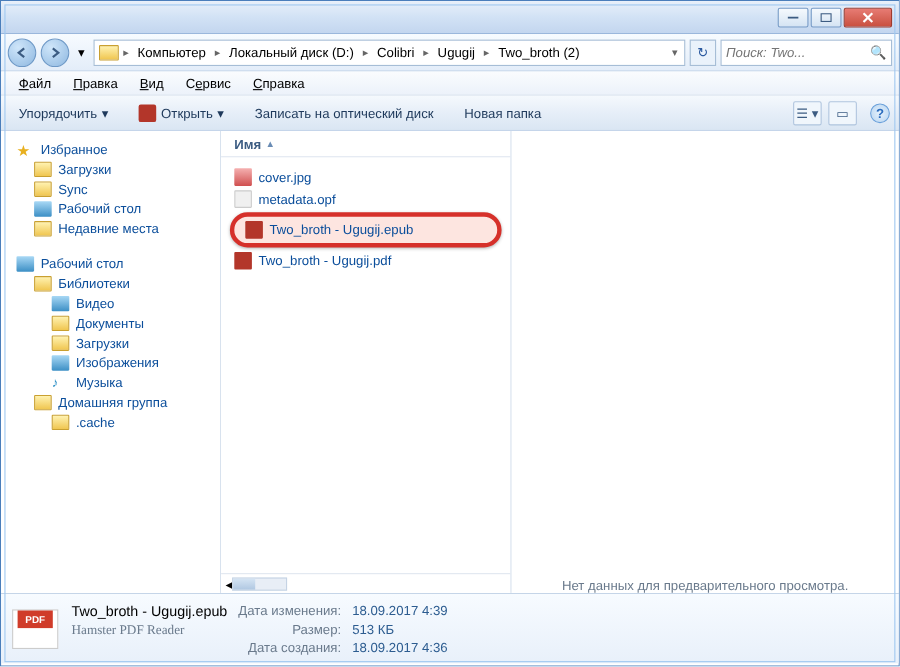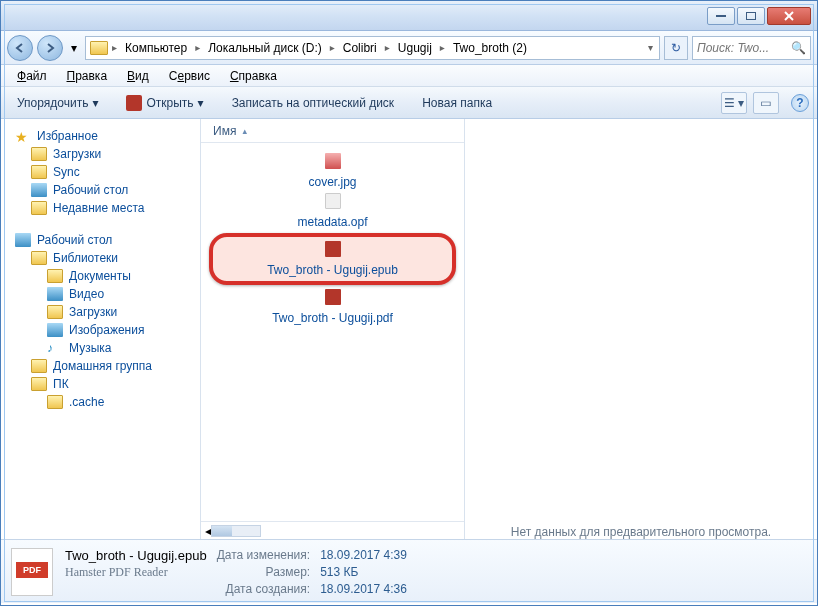--- a/index.html
+++ b/index.html
@@ -12,21 +12,21 @@
 .win-btn svg { display: block; }
 .navbar { height: 34px; background: linear-gradient(to bottom, #f7fbff, #e3edf9); border-bottom: 1px solid #b8cde6; display: flex; align-items: center; padding: 0 6px; gap: 4px; }
 .nav-arrow { width: 26px; height: 26px; border-radius: 50%; background: radial-gradient(circle at 35% 30%, #cfe6fa, #8fb8e0); border: 1px solid #6d98c6; display: flex; align-items: center; justify-content: center; cursor: pointer; }
 .nav-arrow svg { stroke: #3c5c82; }
 .nav-dd { width: 14px; height: 26px; display: flex; align-items: center; justify-content: center; cursor: pointer; }
 .address-bar { flex: 1; height: 24px; background: #fff; border: 1px solid #a6bdd6; display: flex; align-items: center; padding: 0 4px; gap: 2px; }
 .crumb { color: #000; padding: 2px 4px; cursor: pointer; white-space: nowrap; }
 .chev { color: #666; font-size: 10px; padding: 0 2px; }
 .folder-ico { width: 18px; height: 14px; background: linear-gradient(#fff2b0, #f0c650); border: 1px solid #c9a030; border-radius: 1px; flex-shrink: 0; }
 .refresh-btn { width: 24px; height: 24px; border: 1px solid #a6bdd6; background: #eaf2fb; display: flex; align-items: center; justify-content: center; cursor: pointer; color: #2c5aa0; }
-.search-box { width: 119px; height: 24px; background: #fff; border: 1px solid #a6bdd6; display: flex; align-items: center; padding: 0 4px; }
+.search-box { width: 156px; height: 24px; background: #fff; border: 1px solid #a6bdd6; display: flex; align-items: center; padding: 0 4px; }
 .search-box input { border: none; outline: none; width: 100%; color: #888; font-style: italic; }
 .search-ico { color: #4a7ebb; }
 .menubar { height: 22px; background: linear-gradient(to bottom, #fafcfe, #ecf2fa); border-bottom: 1px solid #d0dcea; display: flex; align-items: center; padding: 0 8px; gap: 4px; }
 .menu-item { padding: 2px 8px; cursor: pointer; }
 .menu-item u { text-decoration: underline; }
 .toolbar { height: 32px; background: linear-gradient(to bottom, #f5f9fd 0%, #e6eef8 50%, #dae6f3 100%); border-bottom: 1px solid #b8cde6; display: flex; align-items: center; padding: 0 8px; gap: 12px; }
 .tool-btn { padding: 3px 8px; cursor: pointer; display: flex; align-items: center; gap: 4px; color: #1e395b; border-radius: 2px; }
 .tool-ico { width: 16px; height: 16px; background: #b3362a; border-radius: 2px; flex-shrink: 0; }
 .spacer { flex: 1; }
 .view-btns { display: flex; gap: 6px; }
@@ -37,36 +37,36 @@
 .side-group { margin-bottom: 14px; }
 .side-item { display: flex; align-items: center; gap: 6px; padding: 2px 8px 2px 30px; cursor: pointer; color: #0b4e9b; }
 .side-item.root { padding-left: 14px; color: #0b4e9b; }
 .side-ico { width: 16px; height: 14px; flex-shrink: 0; }
 .star-ico { color: #e8b020; font-size: 14px; }
 .folder-s { background: linear-gradient(#fff2b0, #f0c650); border: 1px solid #c9a030; border-radius: 1px; }
 .desk-ico { background: linear-gradient(#a8d8f5, #3c8fc5); border-radius: 1px; }
 .content { flex: 1; display: flex; background: #fff; }
 .file-pane { width: 264px; border-right: 1px solid #d8e2ee; display: flex; flex-direction: column; }
 .col-header { height: 24px; border-bottom: 1px solid #e0e7f0; display: flex; align-items: center; padding: 0 12px; color: #3c5c82; }
-.col-header span { cursor: pointer; }
+.col-header span { cursor: pointer; font-weight: bold; }
 .sort-arr { font-size: 9px; margin-left: 6px; color: #6a8cb5; }
 .file-list { flex: 1; padding: 8px 4px; position: relative; }
-.file-row { display: flex; align-items: center; gap: 6px; padding: 2px 8px; color: #0b4e9b; cursor: pointer; flex-direction: column; }
+.file-row { display: flex; align-items: center; gap: 6px; padding: 2px 8px; color: #0b4e9b; cursor: pointer; }
 .file-ico-sm { width: 16px; height: 16px; flex-shrink: 0; border-radius: 1px; }
 .jpg-ico { background: linear-gradient(#f5b0b0, #d05050); }
 .opf-ico { background: #f0f0f0; border: 1px solid #ccc; }
 .epub-ico { background: #b3362a; }
 .pdf-ico { background: #b3362a; }
 .highlighted { background: #fde5e0; border: 4px solid #d6302a; border-radius: 18px; padding: 4px 10px; margin: 2px 4px; box-shadow: 0 1px 3px rgba(0,0,0,0.3); }
 .scroll-hint { height: 18px; border-top: 1px solid #e0e7f0; display: flex; align-items: center; padding: 0 4px; }
 .scroll-track { width: 50px; height: 12px; background: #e8eef6; border: 1px solid #c5d3e4; position: relative; }
 .scroll-thumb { width: 20px; height: 10px; background: linear-gradient(#d5e4f3, #b0c8e2); position: absolute; left: 0; }
 .preview-pane { flex: 1; display: flex; align-items: flex-end; justify-content: center; color: #6a7a8c; }
 .details { height: 64px; background: linear-gradient(to bottom, #f7fbff, #e8f0fa); border-top: 1px solid #c5d5e8; display: flex; align-items: center; padding: 6px 10px; gap: 12px; }
-.det-icon { width: 42px; height: 48px; background: #fff; border: 1px solid #ccc; display: flex; align-items: center; justify-content: center; padding-bottom: 4px; }
+.det-icon { width: 42px; height: 36px; background: #fff; border: 1px solid #ccc; display: flex; align-items: flex-start; justify-content: center; padding-bottom: 4px; }
 .det-icon-inner { width: 32px; height: 16px; background: #d03c2a; color: #fff; font-size: 9px; display: flex; align-items: center; justify-content: center; font-weight: bold; }
 .det-text { display: grid; grid-template-columns: auto auto auto auto; gap: 2px 10px; align-items: center; }
 .det-name { color: #000; font-size: 13px; }
 .det-sub { color: #6a7a8c; font-family: Liberation Serif, serif; }
 .det-label { color: #6a7a8c; text-align: right; }
 .det-val { color: #2c5c90; }
 </style>
 </head>
 <body>
 
@@ -181,46 +181,42 @@
       <div class="side-group">
         <div class="side-item root">
             <span class="side-ico desk-ico"></span>
             <span>Рабочий стол</span>
           </div>
         <div class="side-item">
             <span class="side-ico folder-s"></span>
             <span>Библиотеки</span>
           </div>
         <div class="side-item" style="padding-left:46px">
+            <span class="side-ico desk-ico"></span>
+            <span>Видео</span>
+          </div>
+        <div class="side-item" style="padding-left:46px">
             <span class="side-ico folder-s"></span>
             <span>Документы</span>
-          </div>
-        <div class="side-item" style="padding-left:46px">
-            <span class="side-ico desk-ico"></span>
-            <span>Видео</span>
           </div>
         <div class="side-item" style="padding-left:46px">
             <span class="side-ico folder-s"></span>
             <span>Загрузки</span>
           </div>
         <div class="side-item" style="padding-left:46px">
             <span class="side-ico desk-ico"></span>
             <span>Изображения</span>
           </div>
         <div class="side-item" style="padding-left:46px">
             <span class="side-ico" style="color:#2c8fc5">♪</span>
             <span>Музыка</span>
           </div>
         <div class="side-item">
             <span class="side-ico folder-s"></span>
             <span>Домашняя группа</span>
-          </div>
-        <div class="side-item">
-            <span class="side-ico folder-s"></span>
-            <span>ПК</span>
           </div>
         <div class="side-item" style="padding-left:46px">
             <span class="side-ico folder-s"></span>
             <span>.cache</span>
           </div>
       </div>
     </div>
 
     <div class="content">
       <div class="file-pane">

